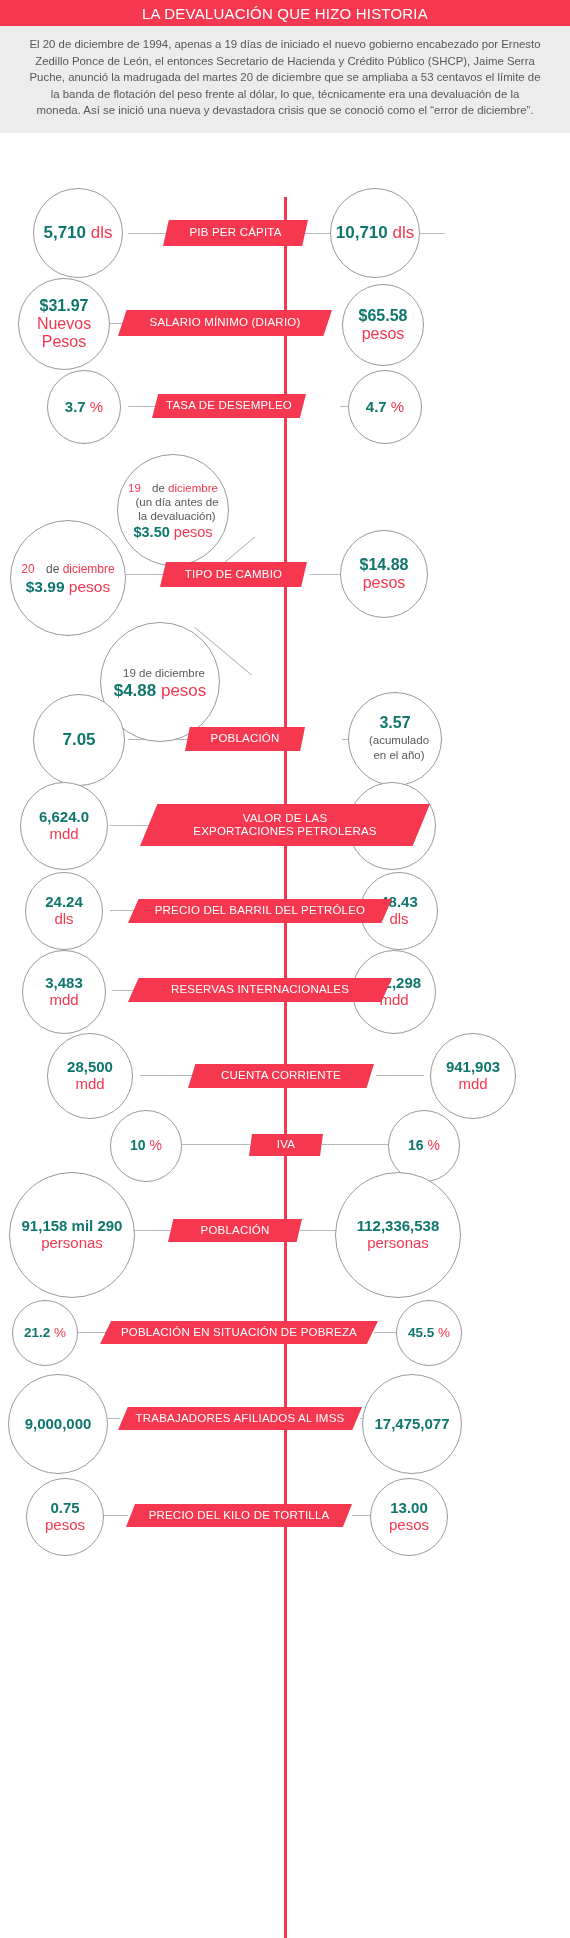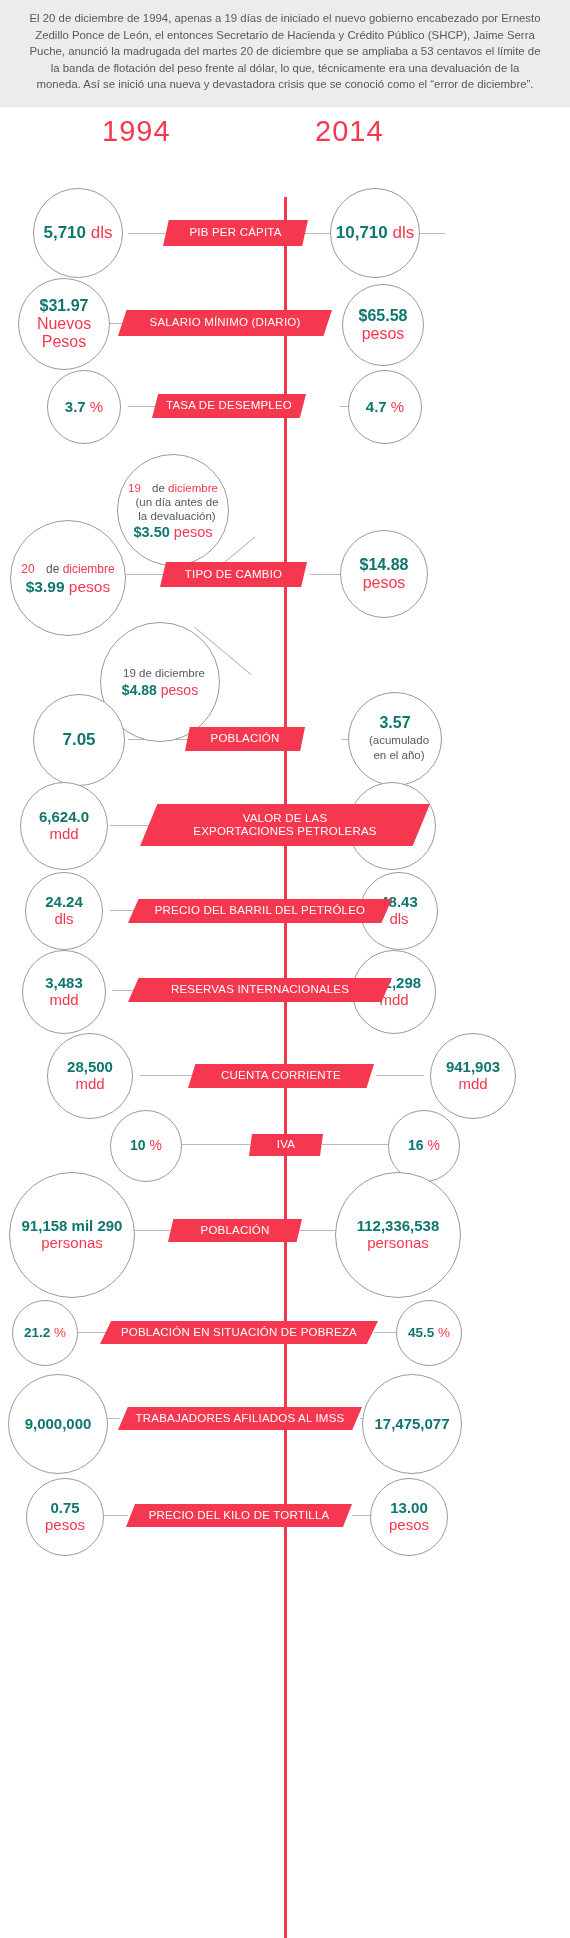--- a/index.html
+++ b/index.html
@@ -139,30 +139,29 @@
     background: #b9b9b9;
     transform-origin: 0 0;
     z-index: 1;
   }
 </style>
 </head>
 <body>
 
 <div id="page">
 
+  <div class="title-bar">
+    <span>LA DEVALUACIÓN QUE HIZO HISTORIA</span>
+  </div>
   <div class="intro">
     <span>El 20 de diciembre de 1994, apenas a 19 días de iniciado el nuevo gobierno encabezado por Ernesto Zedillo Ponce de León, el entonces Secretario de Hacienda y Crédito Público (SHCP), Jaime Serra Puche, anunció la madrugada del martes 20 de diciembre que se ampliaba a 53 centavos el límite de la banda de flotación del peso frente al dólar, lo que, técnicamente era una devaluación de la moneda. Así se inició una nueva y devastadora crisis que se conoció como el “error de diciembre”.</span>
   </div>
 
   <div class="axis"></div>
 
-  <div class="years">
-    <div class="year left">1994</div>
-    <div class="year right">2014</div>
-  </div>
 
   <div class="rows" style="position: absolute; left: 0px; top: -18.0312px;">
 
     <div class="row" style="position:absolute;top:0;left:0;">
       <div class="conn" style="left:128px;top:251px;width:160px;"></div>
       <div class="conn" style="left:285px;top:251px;width:160px;"></div>
       <div class="bubble" style="left:33px;top:206px;width:90px;height:90px;font-size:17px;">
         <span class="inline"><span class="val">5,710</span> <span class="unit">dls</span></span>
       </div>
       <div class="ribbon" style="left:163px;top:238px;width:145px;height:26px;">
@@ -219,21 +218,21 @@
         <span class="inline" style="font-size:14.5px;margin-top:2px;"><span class="val">$3.50</span> <span class="unit">pesos</span></span>
       </div>
 
       <div class="bubble" style="left:10px;top:538px;width:116px;height:116px;font-size:12px;line-height:15px;">
         <span class="inline"><span class="unit">20</span><span class="note"> de </span><span class="unit">diciembre</span></span>
         <span class="inline" style="font-size:15.5px;margin-top:2px;"><span class="val">$3.99</span> <span class="unit">pesos</span></span>
       </div>
 
       <div class="bubble" style="left:100px;top:640px;width:120px;height:120px;font-size:11.5px;line-height:15px;">
         <span class="note">19 de diciembre</span>
-        <span class="inline" style="font-size:14px;margin-top:2px;"><span class="val">$4.88</span> <span class="unit">pesos</span></span>
+        <span class="inline" style="font-size:17px;margin-top:2px;"><span class="val">$4.88</span> <span class="unit">pesos</span></span>
       </div>
 
       <div class="ribbon" style="left:160px;top:580px;width:147px;height:25px;">
         <span>TIPO DE CAMBIO</span>
       </div>
 
       <div class="bubble" style="left:340px;top:548px;width:88px;height:88px;font-size:16px;">
         <span class="val">$14.88</span>
         <span class="unit">pesos</span>
       </div>

